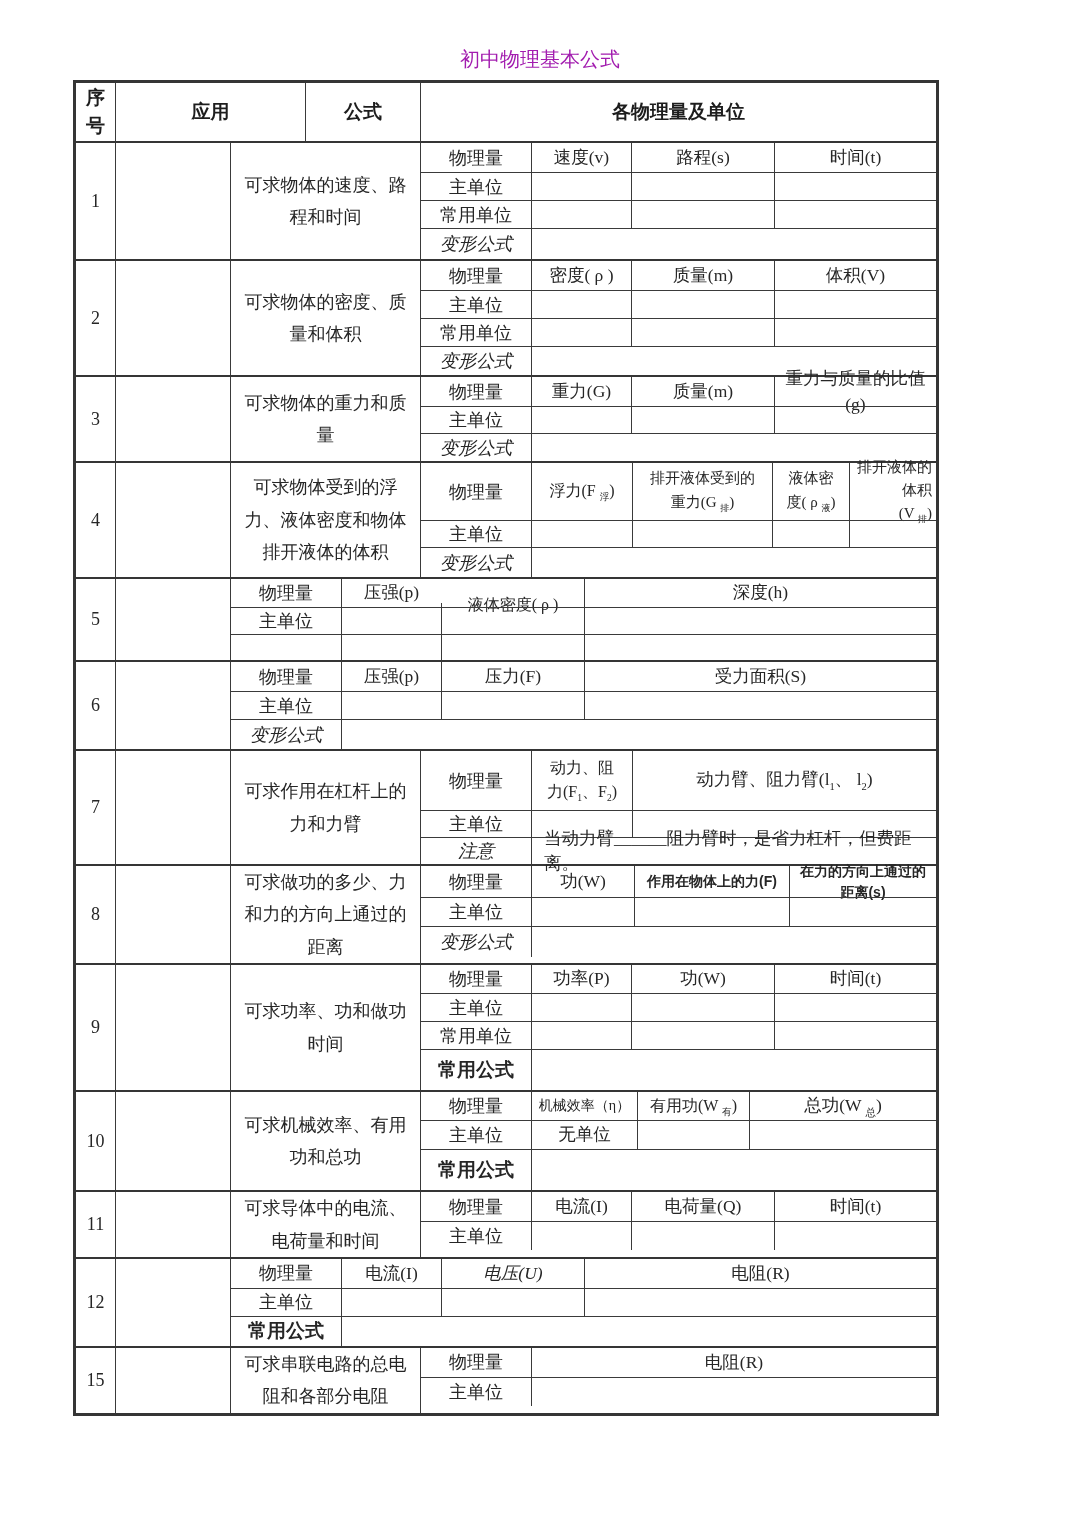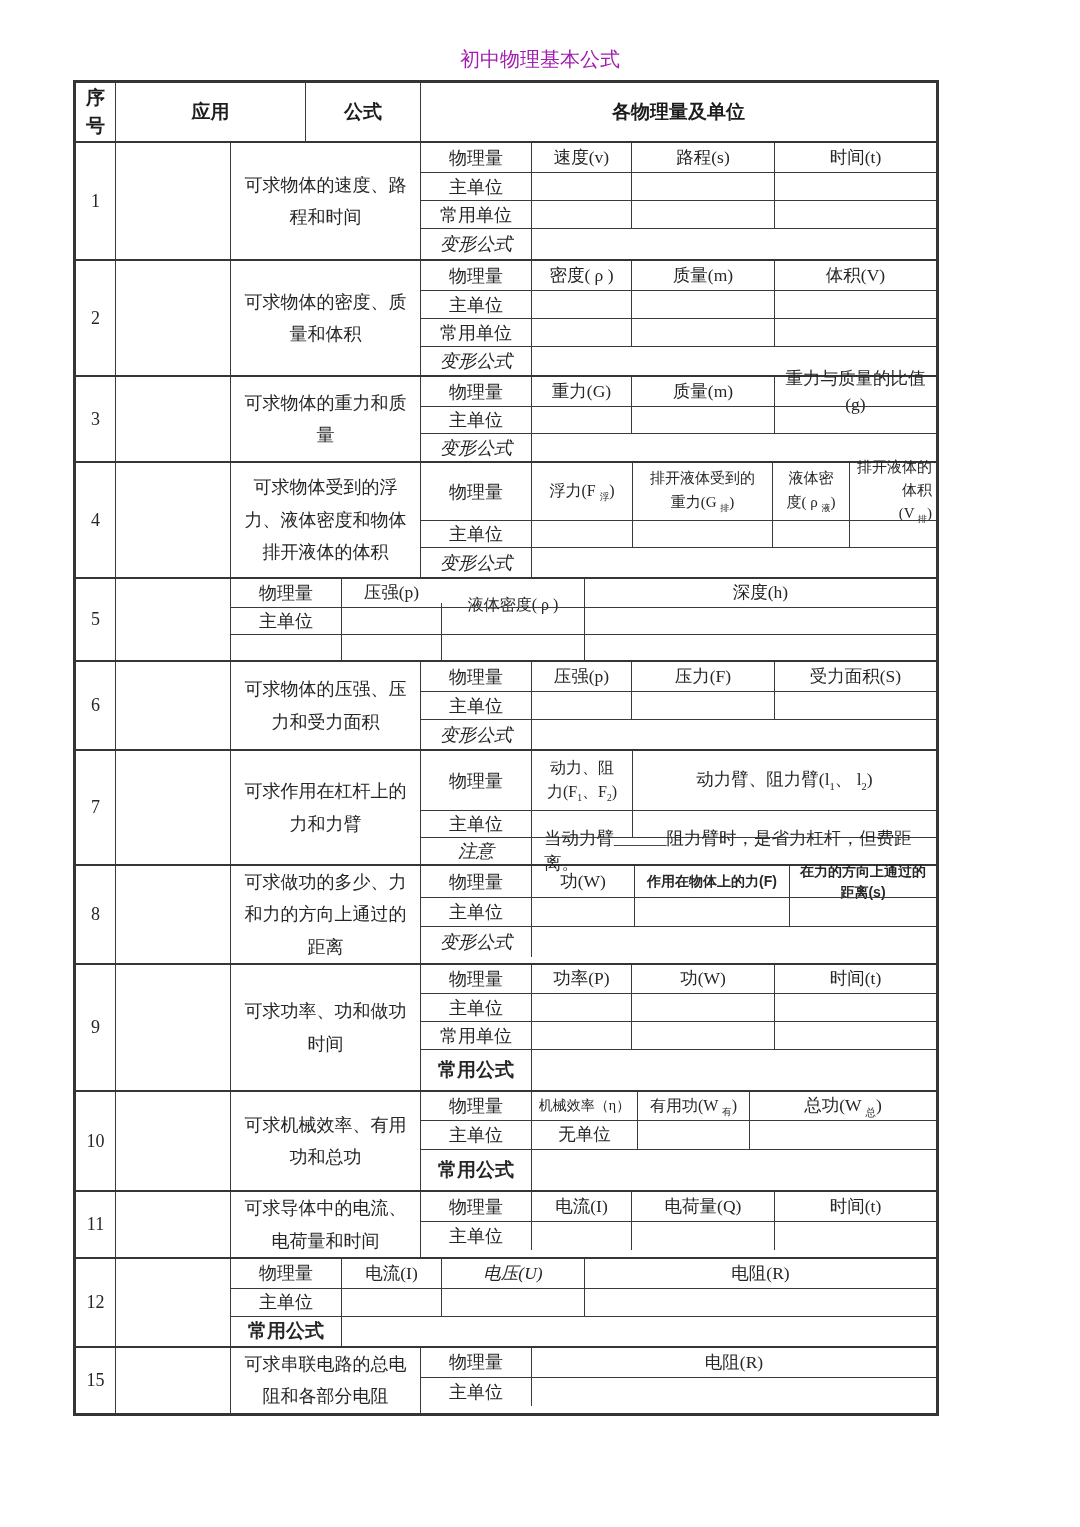--- a/index.html
+++ b/index.html
@@ -304,21 +304,20 @@
             </div>
             <div class="data-cell" style="flex: 1 1 0%;">
               <span class="txt"></span>
             </div>
           </div>
         </div>
       </div>
       <div class="section">
         <div class="sec-no">6</div>
         <div class="sec-formula"></div>
-        <div class="sec-app">可求物体的压强、压力和受力面积</div>
         <div class="sec-right">
           <div class="subrow" style="height: 29px;">
             <div class="subrow-label">物理量</div>
             <div class="data-cell" style="flex: 0 0 99px;">
               <span class="txt">压强(p)</span>
             </div>
             <div class="data-cell" style="flex: 0 0 143px;">
               <span class="txt">压力(F)</span>
             </div>
             <div class="data-cell" style="flex: 1 1 0%;">

